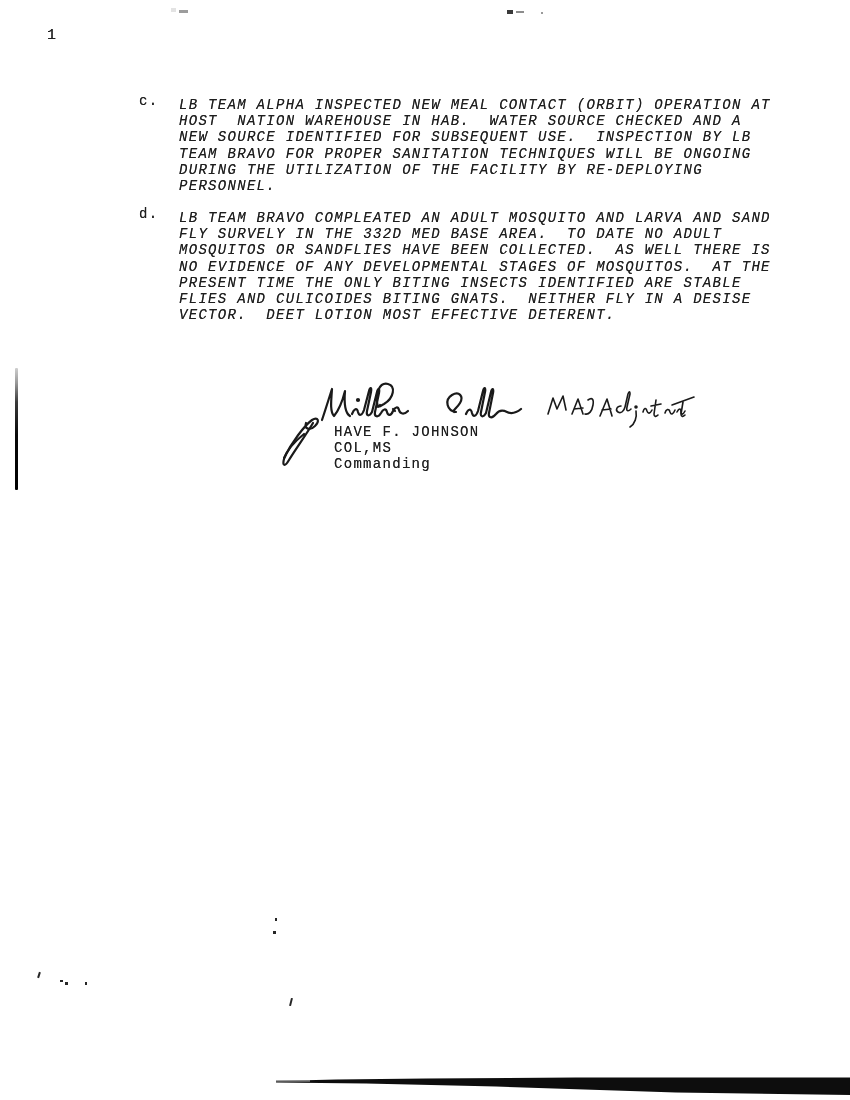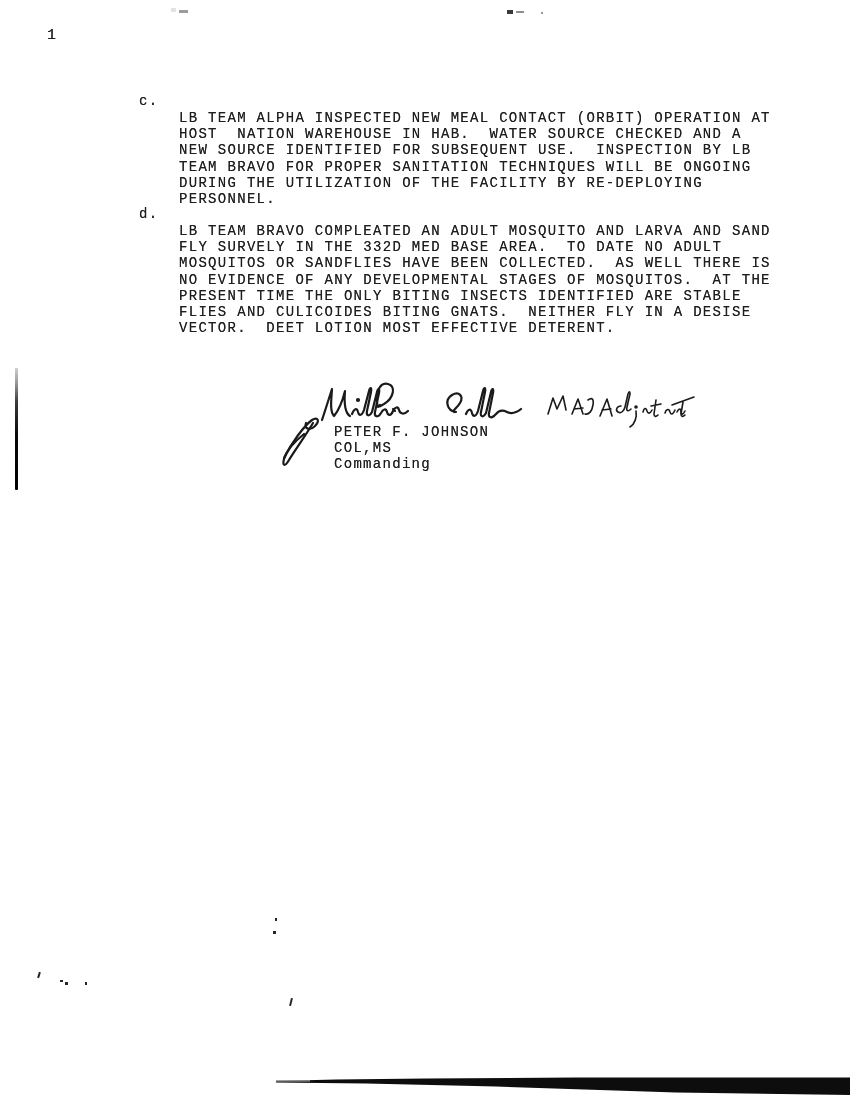--- a/index.html
+++ b/index.html
@@ -22,22 +22,23 @@
   }
   .page-number {
     position: absolute; left: 47px; top: 28px;
     font-size: 15px;
   }
   .para { position: absolute; left: 139px; }
   .para-c { top: 93px; }
   .para-d { top: 206px; }
   .plabel { position: absolute; left: 0; top: 0; }
   .ptext {
-    position: absolute; left: 40px; top: 17px;
+    position: absolute; left: 40px; top: 4px;
     white-space: pre;
+    font-style: italic;
   }
   .sig-script { position: absolute; left: 266px; top: 380px; }
   .sig-block { position: absolute; left: 334px; top: 424px; }
   
   .artifact { position: absolute; }
   .art-left-line {
     left: 15px; top: 368px; width: 3px; height: 122px;
     background: linear-gradient(to bottom, #cfcfcf 0%, #9a9a9a 12%, #3a3a3a 28%, #090909 55%, #000 100%);
     border-radius: 1px;
   }
@@ -111,21 +112,21 @@
     <circle cx="370" cy="27" r="1" fill="#1a1a1a"></circle>
     <path d="M377,32 c1,-4 3,-5 4,-1 c1,3 3,3 5,-1"></path>
     <path d="M390,20 l-2,14 c0,3 2,3 4,1 M385,26 l10,-2"></path>
     <path d="M399,33 c1,-4 4,-5 5,-1 c1,3 3,3 5,-2"></path>
     <path d="M411,32 c2,-4 4,-4 4,0 c0,3 2,3 4,-1"></path>
     <path d="M417,22 l-2,12 c0,3 2,3 4,1 M406,25 l22,-8"></path>
   </g>
 </svg>
 
 <div class="sig-block typed">
-  <div>PETER F. JOHNSON</div>
+  <div>HAVE F. JOHNSON</div>
   <div>COL,MS</div>
   <div>Commanding</div>
 </div>
 
 <div class="artifact art-left-line"></div>
 <div class="artifact art-top-a"></div>
 <div class="artifact art-top-b"></div>
 <div class="artifact art-top-c"></div>
 <div class="artifact art-top-d"></div>
 <div class="artifact art-top-e"></div>

